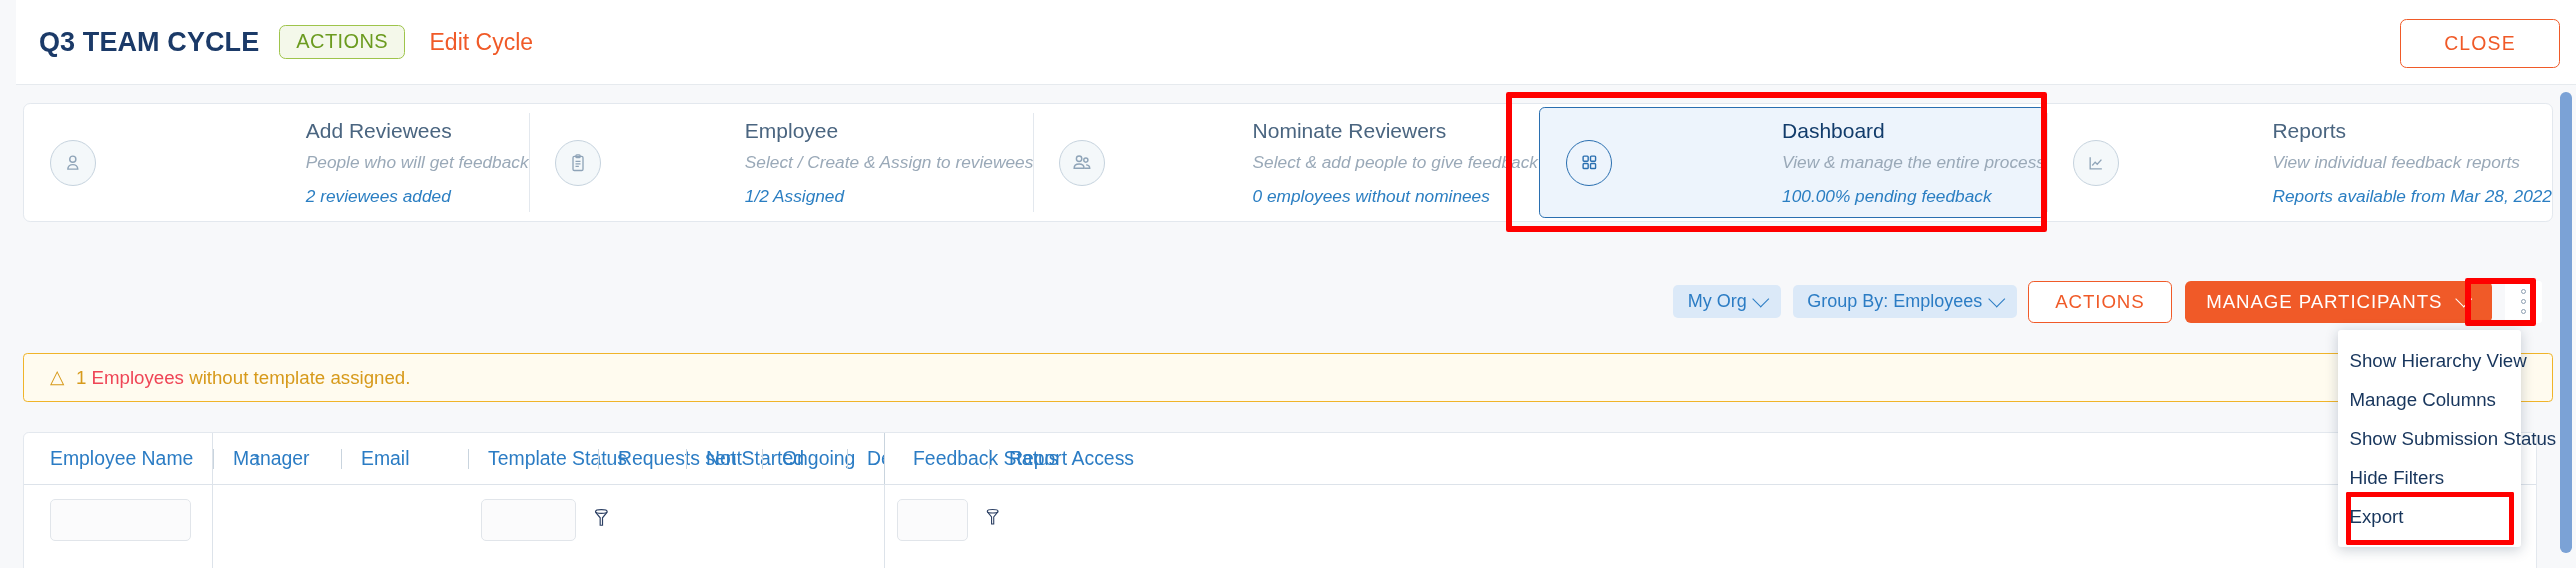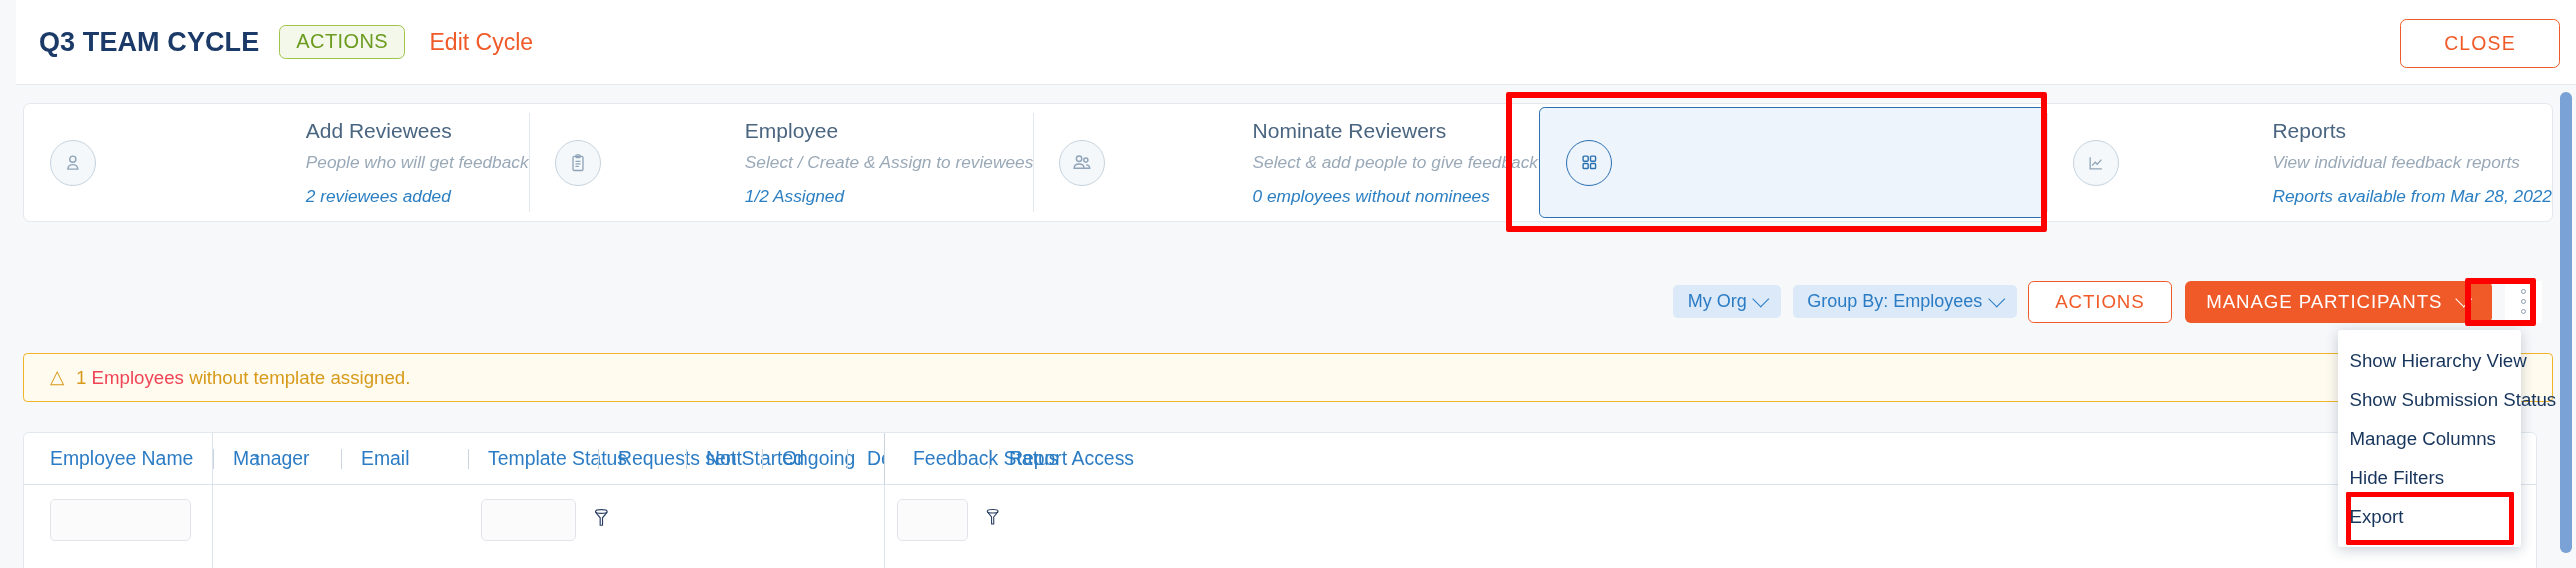--- a/index.html
+++ b/index.html
@@ -257,20 +257,25 @@
     </div>
 
     <div class="step active">
       <div class="step-icon">
         <svg width="18.7" height="18.7" viewBox="0 0 24 24" fill="none" stroke="currentColor" stroke-width="1.8">
           <rect x="4" y="4" width="6.5" height="6.5" rx="1.2"></rect>
             <rect x="13.5" y="4" width="6.5" height="6.5" rx="1.2"></rect>
           <rect x="4" y="13.5" width="6.5" height="6.5" rx="1.2"></rect>
             <rect x="13.5" y="13.5" width="6.5" height="6.5" rx="1.2"></rect>
         </svg>
+      </div>
+      <div class="step-body">
+        <div class="step-title">Dashboard</div>
+        <div class="step-sub">View &amp; manage the entire process</div>
+        <div class="step-stat">100.00% pending feedback</div>
       </div>
     </div>
 
     <div class="step">
       <div class="step-icon">
         <svg width="20" height="20" viewBox="0 0 24 24" fill="none" stroke="currentColor" stroke-width="1.6">
           <path d="M5 5v14h14"></path>
             <path d="M7.5 15l3.5-4 2.5 2.5L18.5 8"></path>
         </svg>
       </div>
@@ -386,22 +391,22 @@
             <path d="M4.5 5.6l6 7.4v9.6h3v-9.6l6-7.4"></path>
           </svg>
         </span>
       </div>
       <div class="fc" style="width:115px"></div>
     </div>
   </div>
 
   <div class="menu">
     <div class="menuitem">Show Hierarchy View</div>
+    <div class="menuitem">Manage Columns</div>
     <div class="menuitem">Show Submission Status</div>
-    <div class="menuitem">Manage Columns</div>
     <div class="menuitem">Hide Filters</div>
     <div class="menuitem">Export</div>
   </div>
   <div class="hl-export"></div>
 
   <div class="vscroll">
     <i></i>
   </div>
 
 </div>

